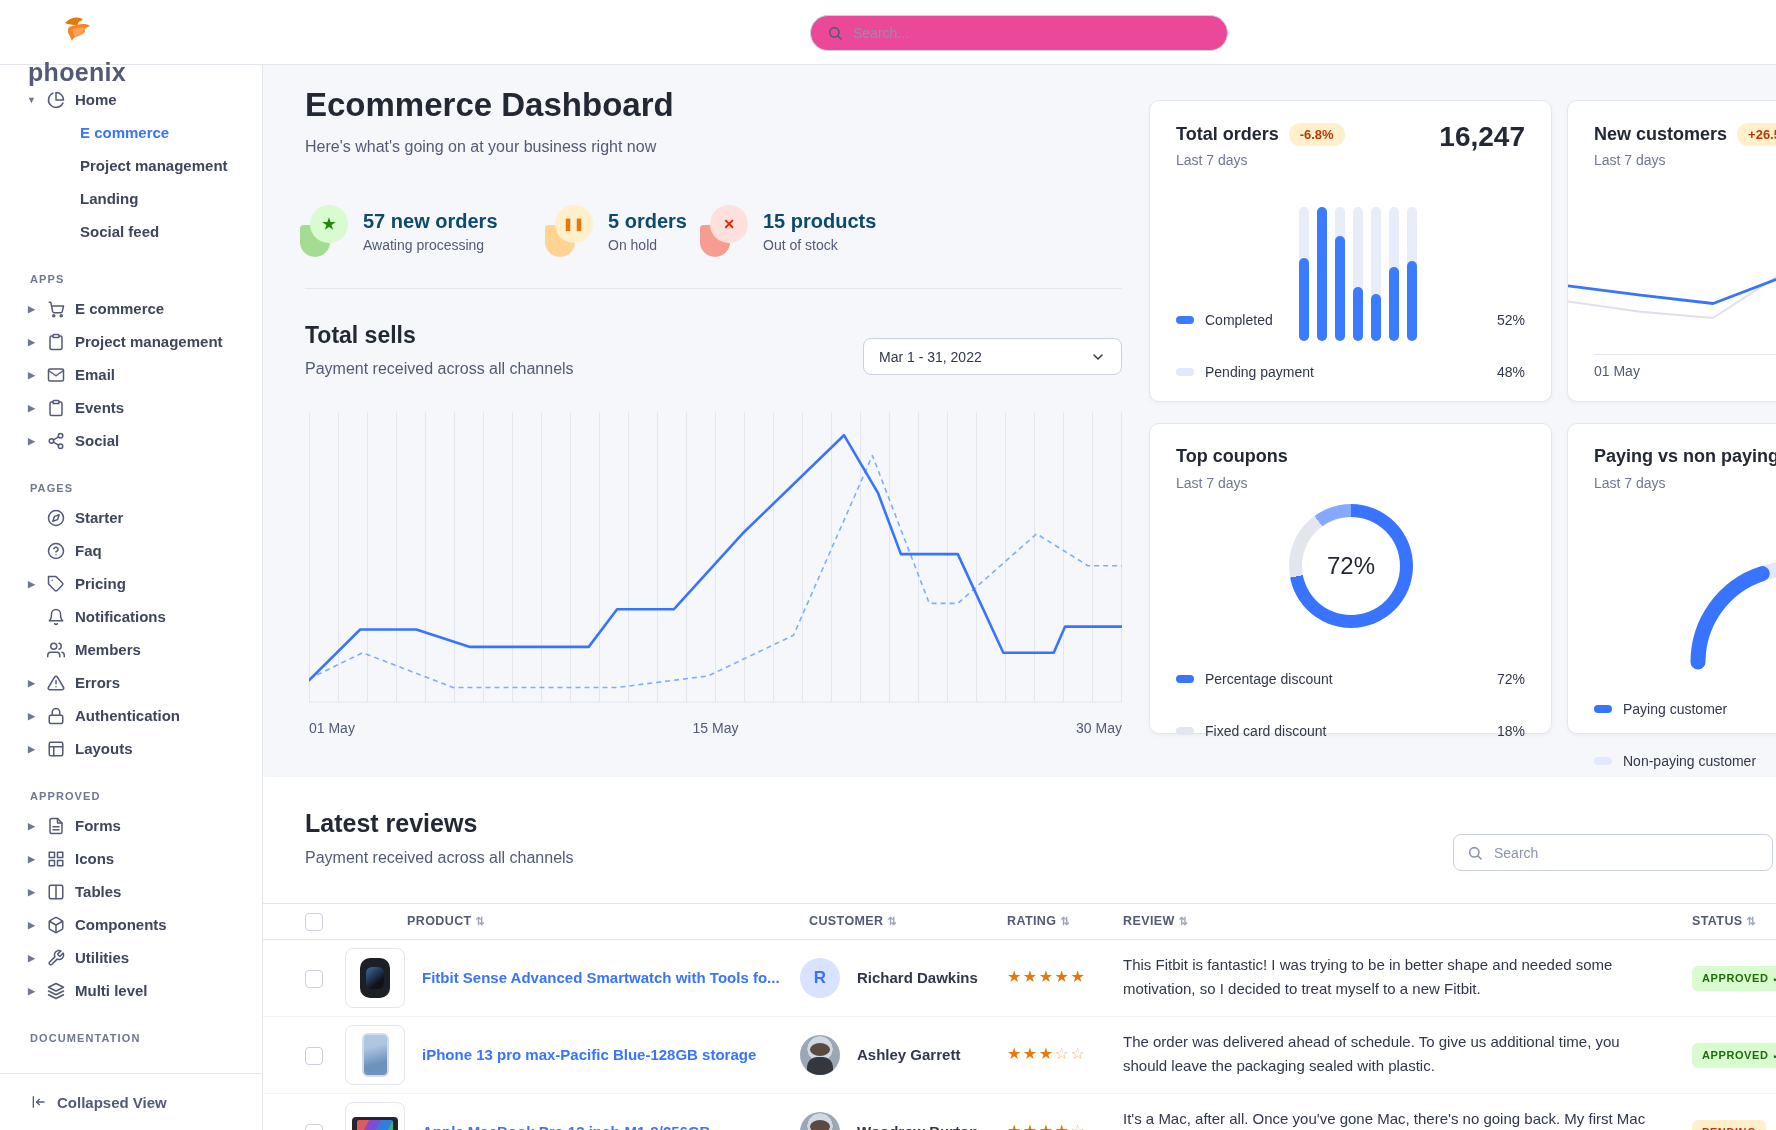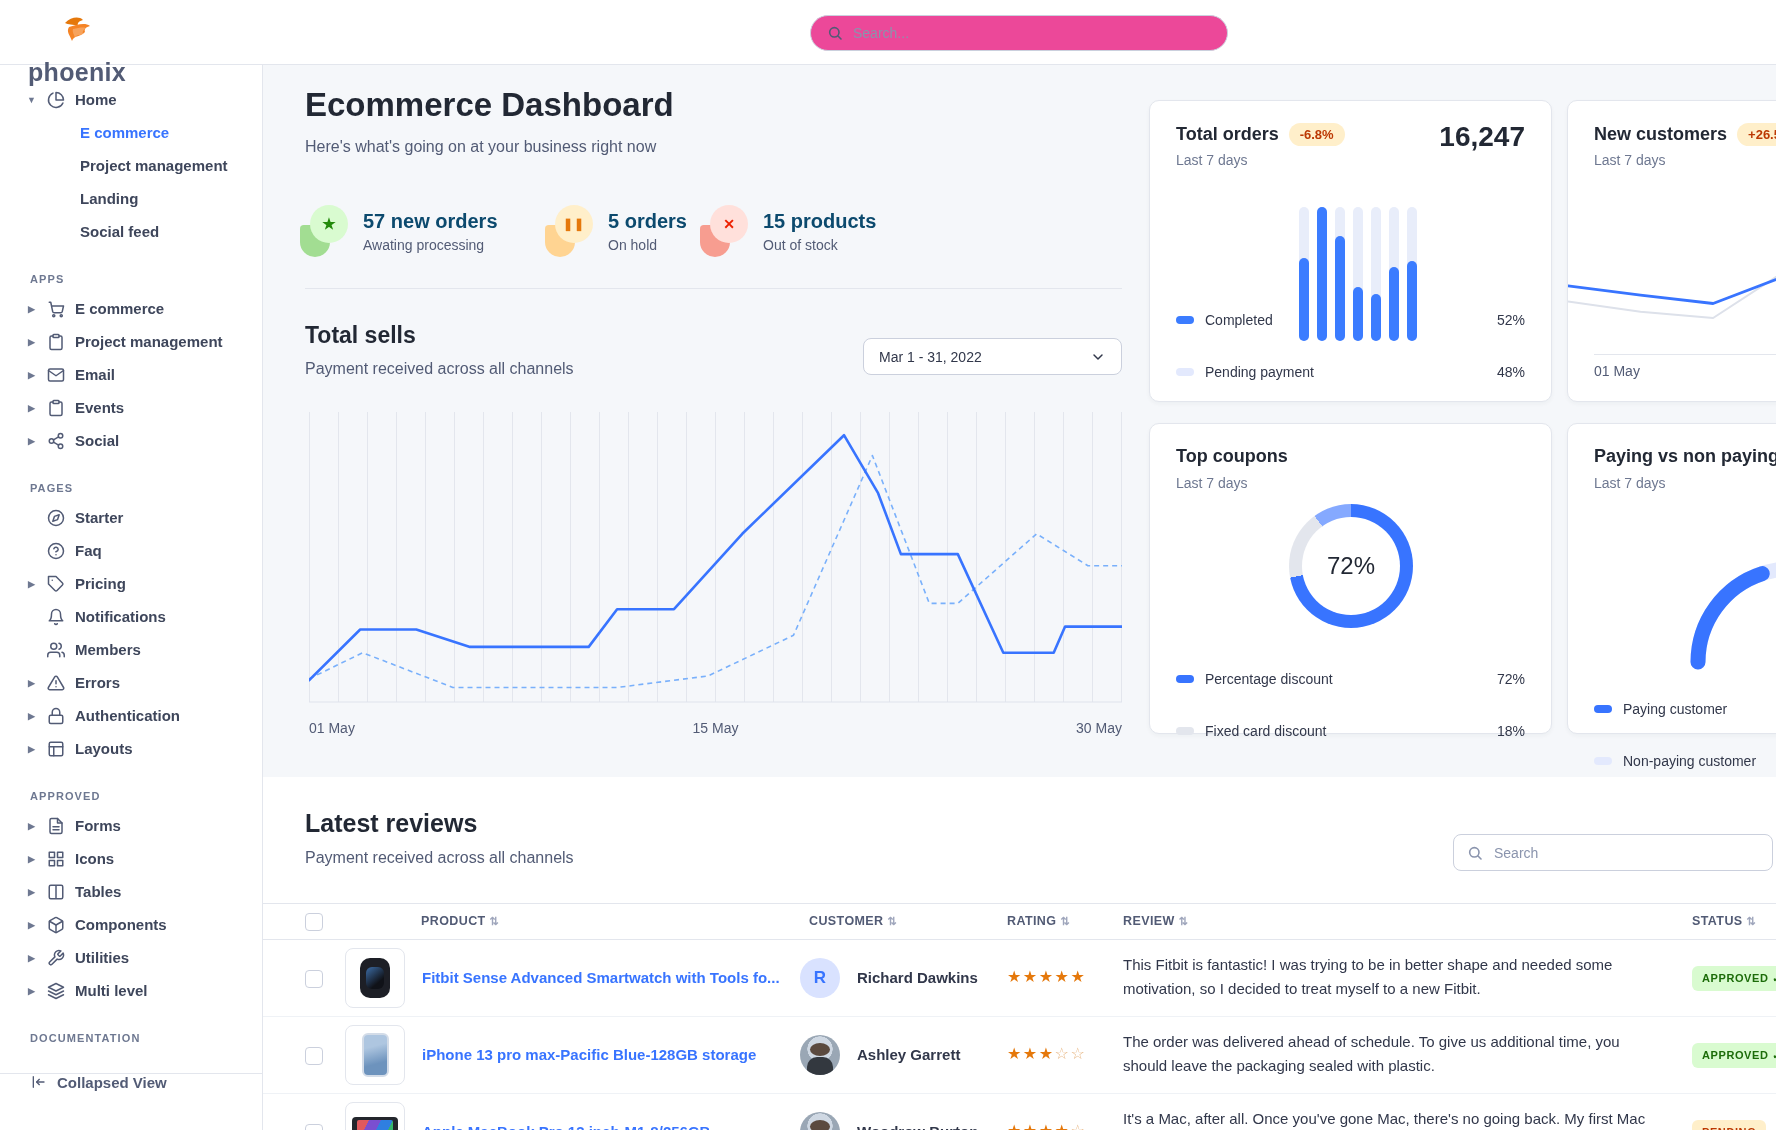--- a/index.html
+++ b/index.html
@@ -18,21 +18,21 @@
 
   
   .sidebar { position:absolute; left:0; top:65px; width:263px; bottom:0; background:#fff; border-right:1px solid #e3e6ed; z-index:5; }
   .side-scroll { padding-top:18px; }
   .side-item { display:flex; align-items:center; height:33px; padding-left:26px; gap:10px; font-size:15px; font-weight:600; color:#3e465b; cursor:pointer; white-space:nowrap; }
   .caret { width:11px; flex:none; font-size:9px; color:#6e7891; text-align:center; }
   .side-ic { width:18px; height:18px; flex:none; color:#525b75; }
   .side-child { display:flex; align-items:center; height:33px; padding-left:80px; font-size:15px; font-weight:600; color:#3e465b; cursor:pointer; }
   .side-child.active { color:#3874ff; }
   .section-label { padding:25px 0 7px 30px; font-size:11px; font-weight:700; letter-spacing:1.1px; color:#6e7891; }
-  .side-foot { position:absolute; left:0; right:0; bottom:0; height:57px; border-top:1px solid #e3e6ed; background:#fff; display:flex; gap:11px; padding-left:30px; font-size:15px; font-weight:600; color:#525b75; cursor:pointer; }
+  .side-foot { position:absolute; left:0; right:0; bottom:0; height:57px; border-top:1px solid #e3e6ed; background:#fff; display:flex; align-items:center; gap:11px; padding-left:30px; font-size:15px; font-weight:600; color:#525b75; cursor:pointer; }
 
   
   .hero-title { position:absolute; left:305px; top:86px; font-size:33px; font-weight:800; color:#222834; }
   .hero-sub { position:absolute; left:305px; top:138px; font-size:16px; color:#525b75; }
   .stat { position:absolute; top:205px; display:flex; align-items:center; gap:15px; }
   .stat-icon { position:relative; width:48px; height:52px; }
   .blob { position:absolute; left:0; bottom:0; width:30px; height:32px; border-radius:4px 16px 16px 16px; }
   .circ { position:absolute; right:0; top:0; width:38px; height:38px; border-radius:50%; display:flex; align-items:center; justify-content:center; font-size:15px; font-weight:800; }
   .stat-val { font-size:20px; font-weight:700; color:#0c4a6e; }
   .stat-sub { font-size:14px; color:#525b75; margin-top:4px; }
@@ -525,21 +525,21 @@
     <div class="rv-search">
       <svg class="i16" viewBox="0 0 24 24" fill="none" stroke="#8a94ad" stroke-width="2.4" stroke-linecap="round">
           <circle cx="11" cy="11" r="7"></circle>
           <line x1="21" y1="21" x2="16.5" y2="16.5"></line>
         </svg>
       <input placeholder="Search" style="">
     </div>
 
     <div class="thead">
       <div class="cbx" style="position:absolute;left:42px;top:9px"></div>
-      <span class="th" style="left:158px"><span>PRODUCT</span><span class="sort">⇅</span></span>
+      <span class="th" style="left:144px"><span>PRODUCT</span><span class="sort">⇅</span></span>
       <span class="th" style="left:546px"><span>CUSTOMER</span><span class="sort">⇅</span></span>
       <span class="th" style="left:744px"><span>RATING</span><span class="sort">⇅</span></span>
       <span class="th" style="left:860px"><span>REVIEW</span><span class="sort">⇅</span></span>
       <span class="th" style="left:1429px"><span>STATUS</span><span class="sort">⇅</span></span>
     </div>
 
     <div class="rrow" style="top:163px">
       <div class="cb">
           <div class="cbx"></div>
         </div>

